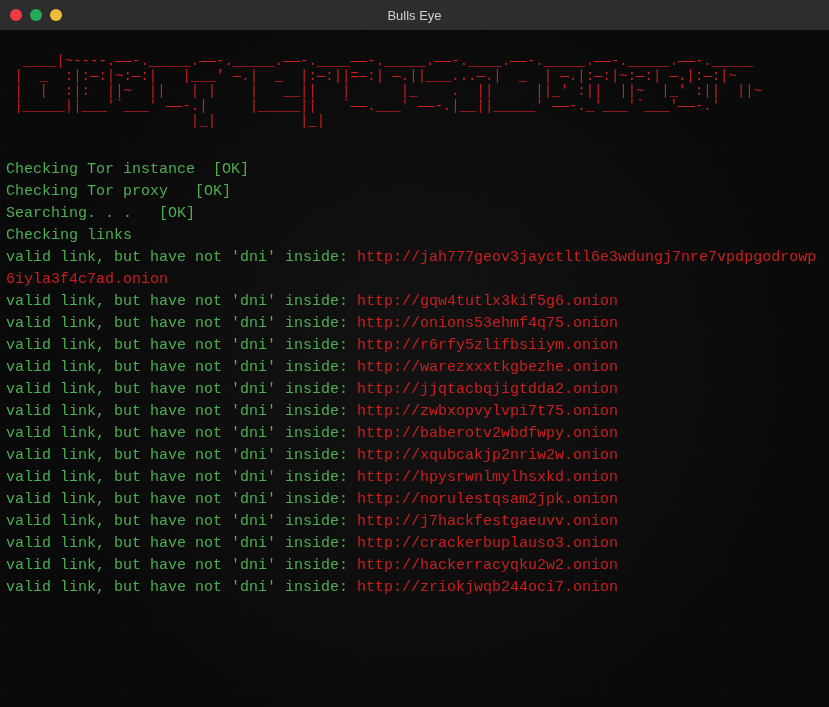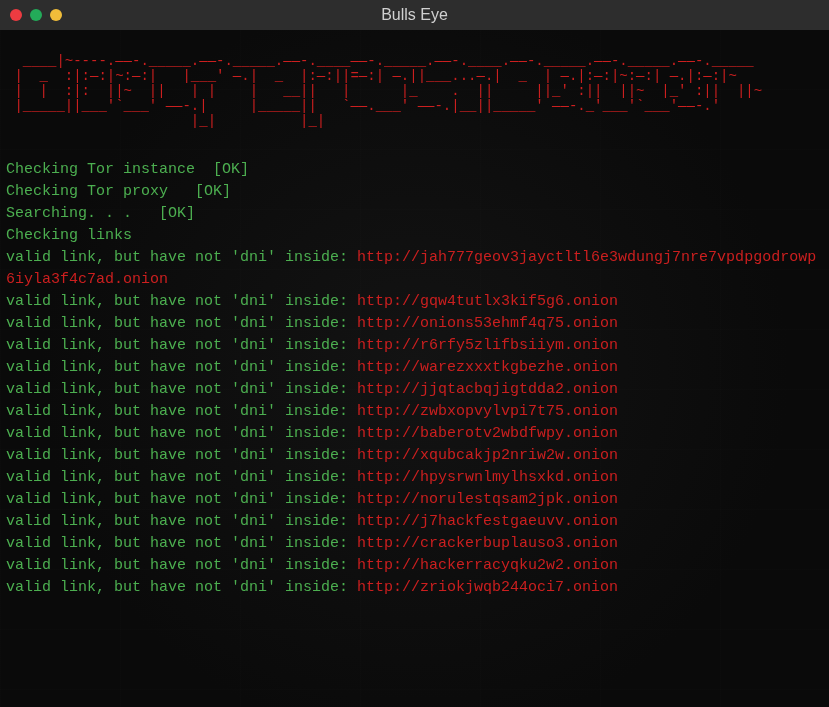--- a/index.html
+++ b/index.html
@@ -32,21 +32,21 @@
       border-radius: 50%;
     }
     .btn-close { background: #ed3b41; }
     .btn-minimize { background: #23ab59; }
     .btn-maximize { background: #f0bd3a; }
     .title {
       position: absolute;
       left: 50%;
       transform: translateX(-50%);
       color: #d0d0d0;
-      font-size: 16px;
+      font-size: 13px;
       font-family: sans-serif;
     }
     .terminal {
       padding: 6px;
       background: #0a0a0a;
       background-image: radial-gradient(circle at 50% 50%, rgba(40,40,40,0.3) 0%, rgba(10,10,10,0.9) 70%);
       height: calc(707px - 30px);
       font-size: 15px;
       line-height: 22px;
       white-space: pre;

